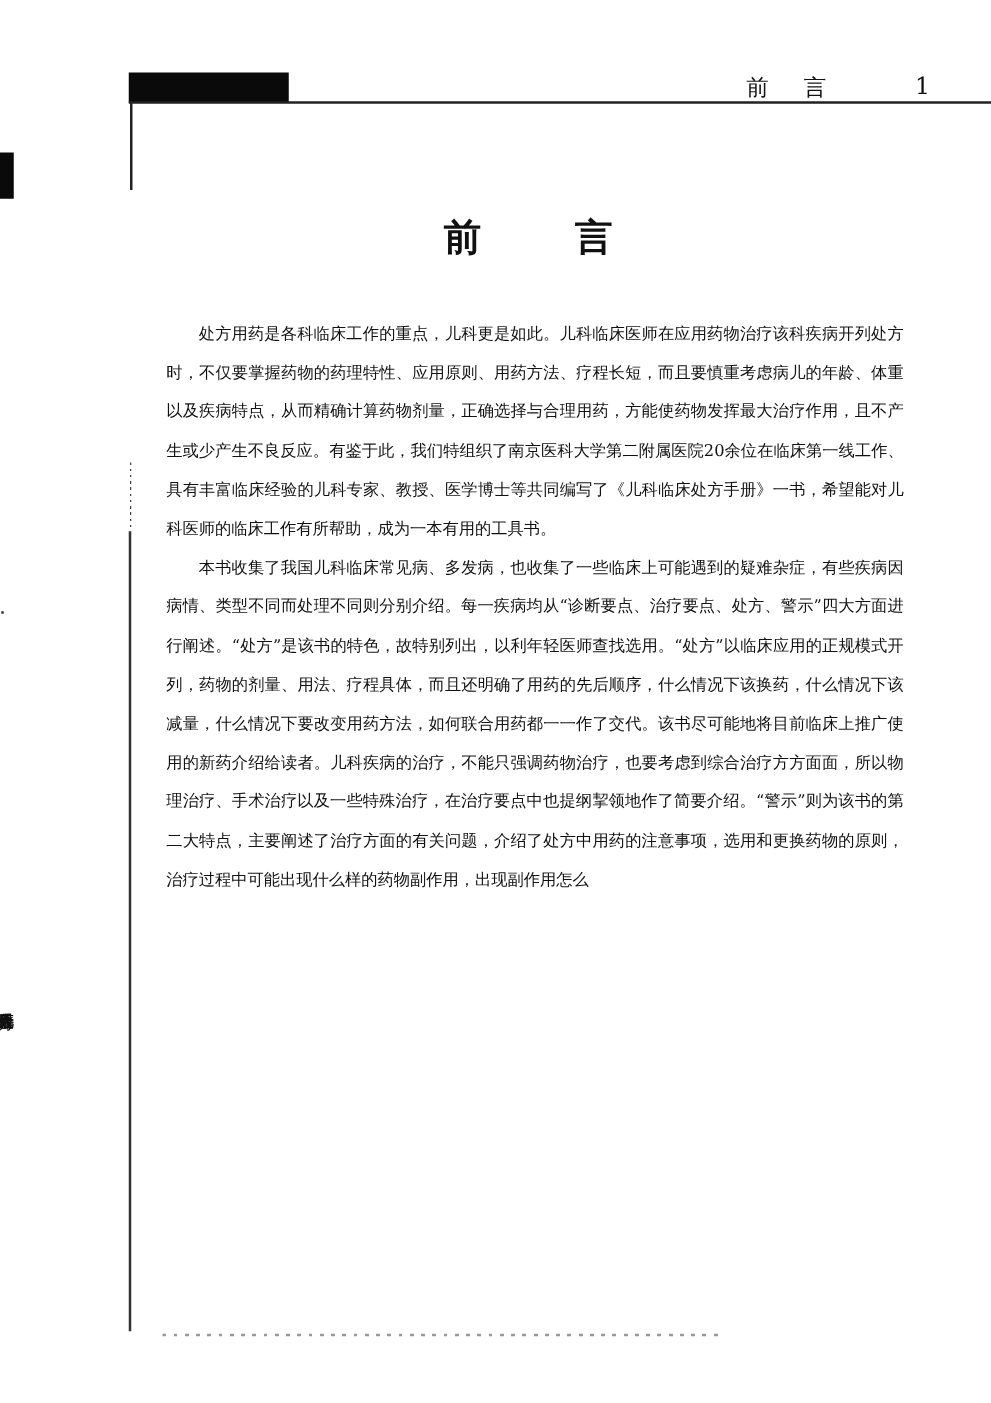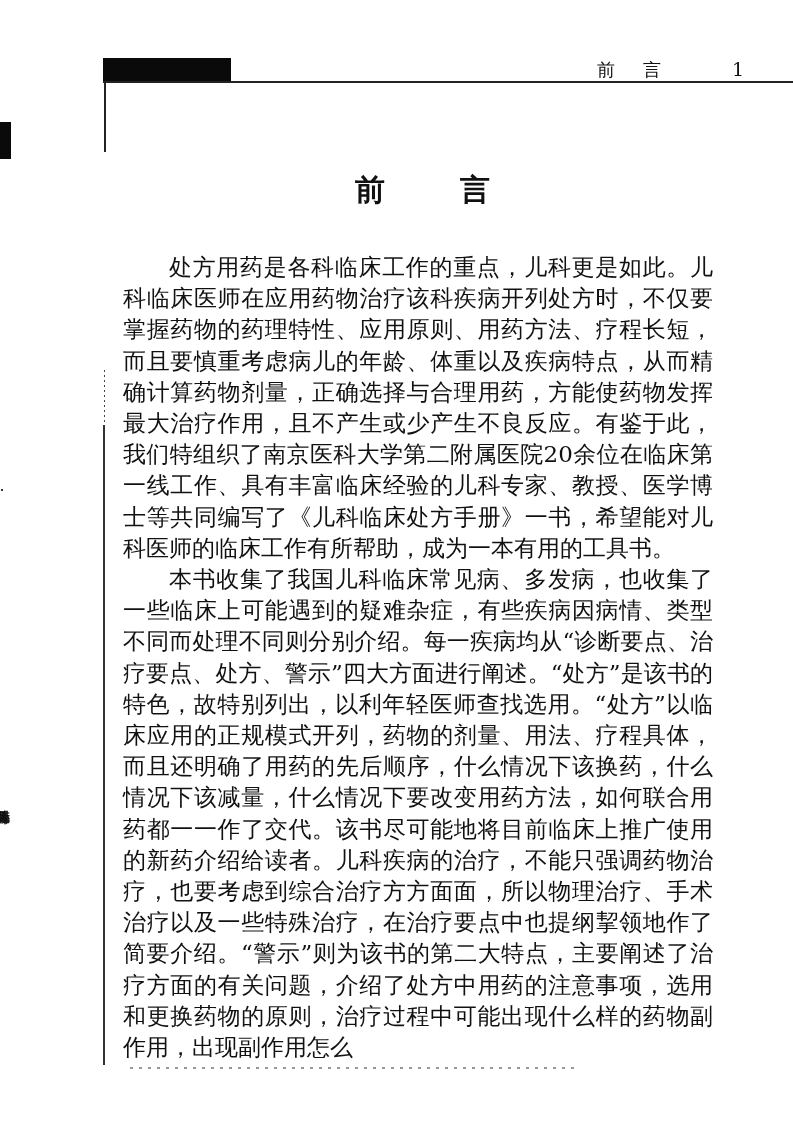--- a/index.html
+++ b/index.html
@@ -16,21 +16,21 @@
   .left-dots { position:absolute; left:104px; top:370px; width:1px; height:55px;
                background: repeating-linear-gradient(#444 0 2px, transparent 2px 5px); }
   .spine-tab { position:absolute; left:0; top:122px; width:11px; height:37px; background:#0a0a0a; }
   .spine-text { position:absolute; left:0; top:800px; width:12px; font-size:13px; line-height:17px;
                 writing-mode:vertical-rl; overflow:hidden; height:200px; color:#111; }
   .stray-dot { position:absolute; left:1px; top:489px; width:2px; height:2px; background:#333; }
   .title { position:absolute; top:170px; left:355px; width:160px; font-size:30px; font-weight:bold;
            font-family:"DejaVu Sans", "Liberation Sans", sans-serif; }
   .title .t1 { position:absolute; left:0; }
   .title .t2 { position:absolute; left:105px; }
-  .body-text { position:absolute; left:123px; top:252px; width:590px; font-size:23px;
+  .body-text { position:absolute; left:133px; top:252px; width:590px; font-size:13px;
                line-height:31.2px; text-align:justify; text-justify:inter-character; }
   .body-text p { margin:0; text-indent:2em; }
   .footer-noise { position:absolute; left:130px; top:1067px; width:450px; height:2px;
                   background: repeating-linear-gradient(90deg, #555 0 3px, transparent 3px 9px); opacity:0.6; }
 </style>
 </head>
 <body>
 
 <div class="header-block"></div>
 <div class="header-rule"></div>

